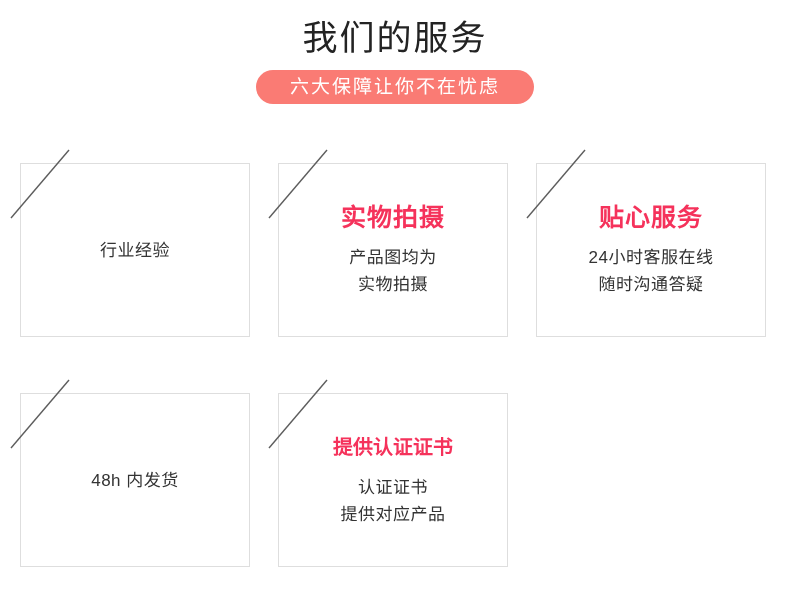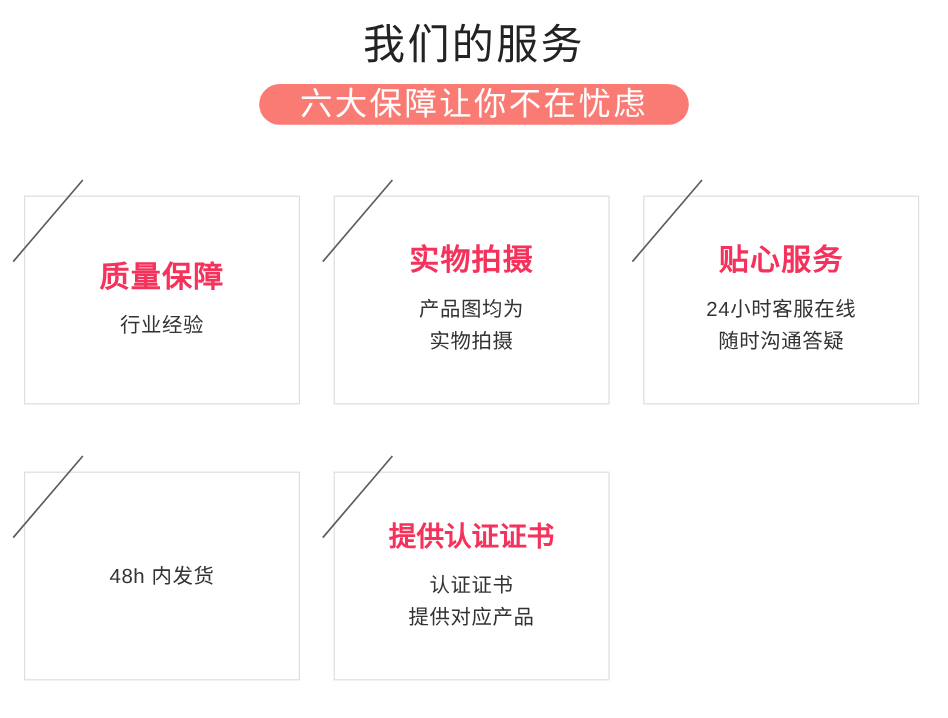--- a/index.html
+++ b/index.html
@@ -42,21 +42,21 @@
   }
   .badge-wrap {
     margin-top: 10px;
     display: flex;
     justify-content: center;
   }
   .badge {
     display: inline-block;
     background: #fa7b74;
     color: #ffffff;
-    font-size: 27px;
+    font-size: 19px;
     line-height: 34px;
     height: 34px;
     padding: 0 34px;
     border-radius: 17px;
     letter-spacing: 2px;
     font-weight: 400;
     white-space: nowrap;
   }
 
   
@@ -101,21 +101,21 @@
   .card-title {
     color: #f5325b;
     font-size: 25px;
     line-height: 30px;
     font-weight: 700;
     letter-spacing: 1px;
     margin: 0 0 12px 0;
     white-space: nowrap;
   }
   .card-title.narrow {
-    font-size: 23px;
+    font-size: 20px;
     letter-spacing: 0px;
   }
 
   .card-sub {
     color: #333333;
     font-size: 17px;
     line-height: 27px;
     font-weight: 400;
     text-align: center;
     letter-spacing: 0.5px;
@@ -134,21 +134,20 @@
     </div>
   </div>
 
   <div class="grid">
 
 
     <div class="card">
       <svg class="slash" viewBox="0 0 76 76">
         <line x1="4" y1="72" x2="62" y2="4"></line>
       </svg>
-      <div class="card-title">质量保障</div>
       <div class="card-sub">
         <div>行业经验</div>
       </div>
     </div>
 
     <div class="card">
       <svg class="slash" viewBox="0 0 76 76">
         <line x1="4" y1="72" x2="62" y2="4"></line>
       </svg>
       <div class="card-title">实物拍摄</div>

